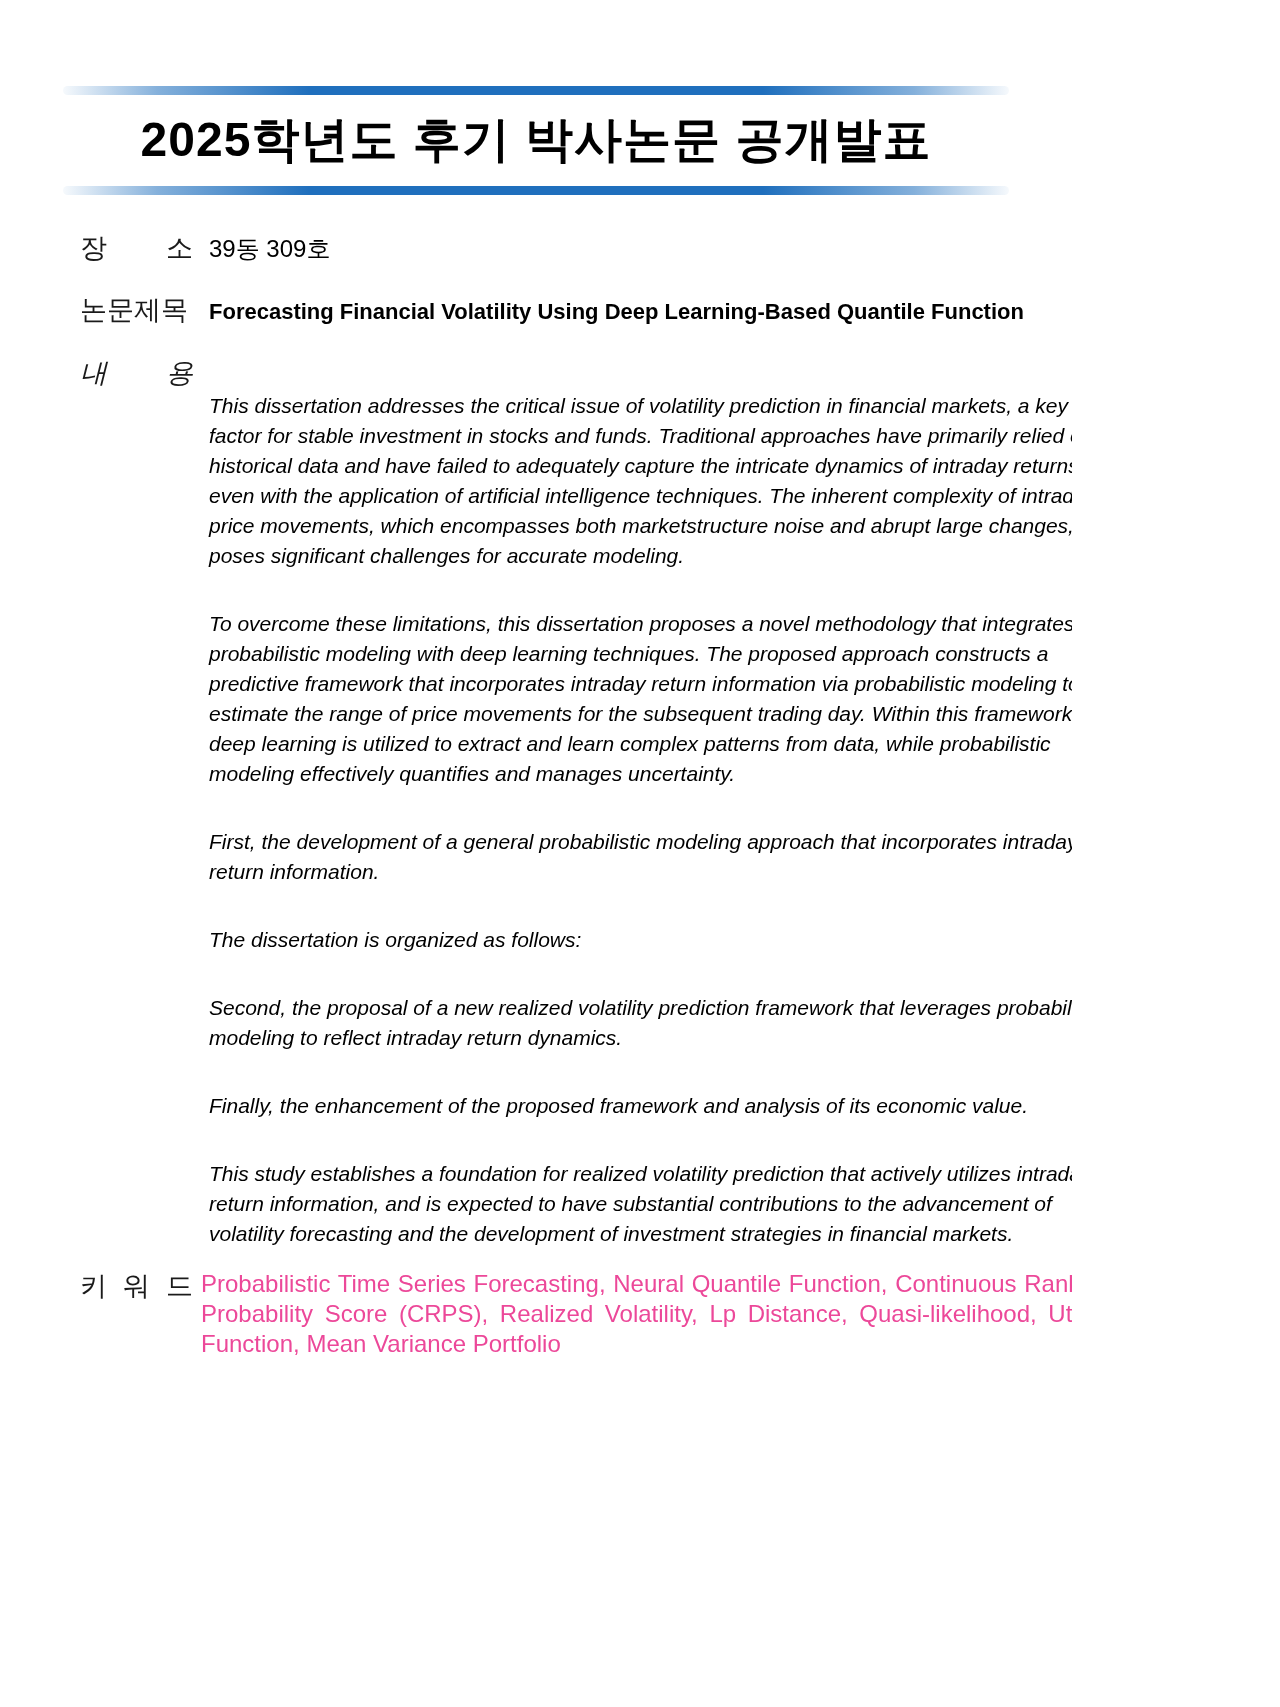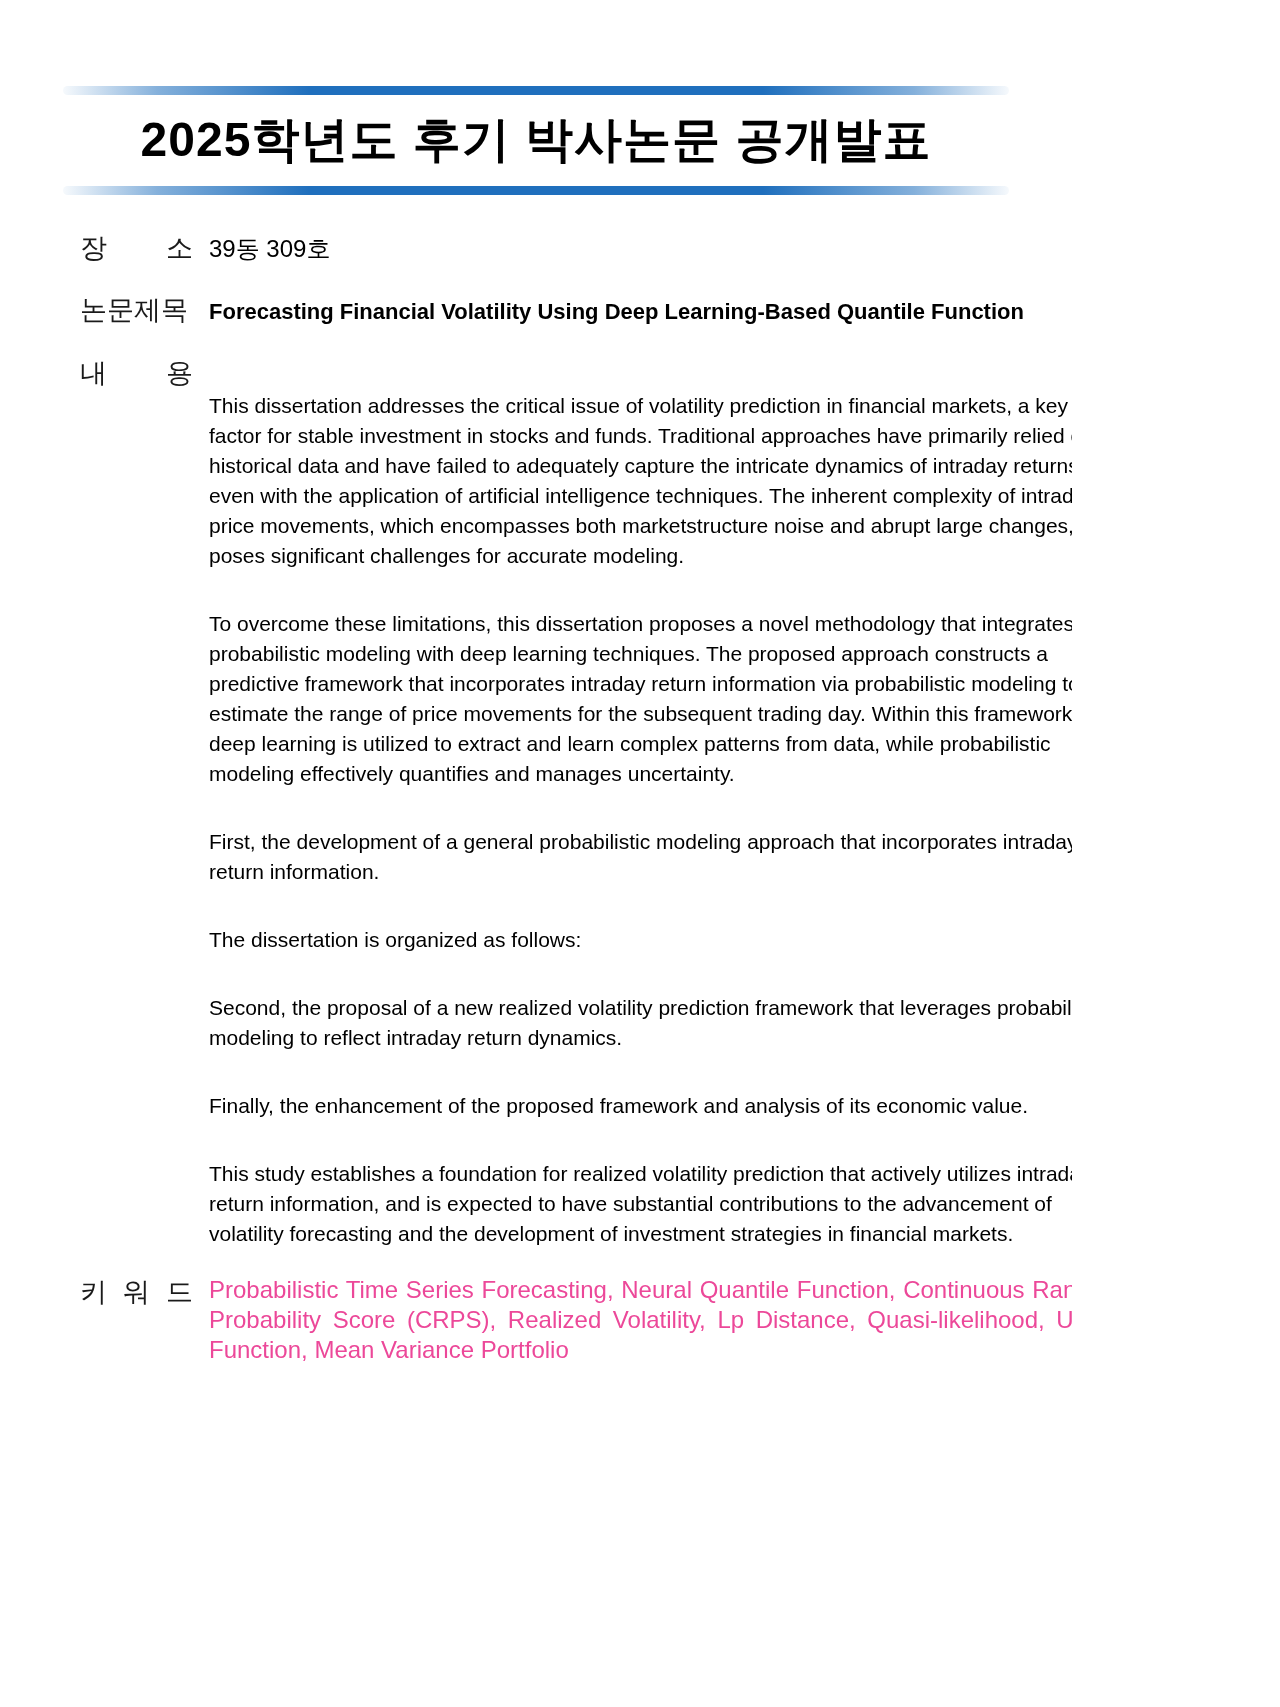--- a/index.html
+++ b/index.html
@@ -61,30 +61,30 @@
     text-justify: inter-character;
   }
   .field-value {
     font-size: 24px;
     line-height: 34px;
     color: #000000;
   }
   .value-bold { font-weight: 700; }
   .value-presenter { letter-spacing: 8px; }
   .value-thesis { font-size: 22px; white-space: nowrap; }
-  .abstract-row { margin-bottom: 12px; align-items: start; }
+  .abstract-row { margin-bottom: 12px; align-items: start; font-style: italic; }
   .abstract-body { padding-top: 35px; }
   .abstract-body p {
     margin: 0 0 38px 0;
     font-size: 21px;
     line-height: 30px;
     color: #000000;
   }
   .abstract-body p:last-child { margin-bottom: 0; }
-  .keywords-row { margin-top: 26px; align-items: start; }
+  .keywords-row { margin-top: 20px; align-items: start; gap: 8px; }
   .keywords-text {
     font-size: 24px;
     line-height: 30px;
     color: #ec4899;
     text-align: justify;
   }
 </style>
 </head>
 <body>
 

